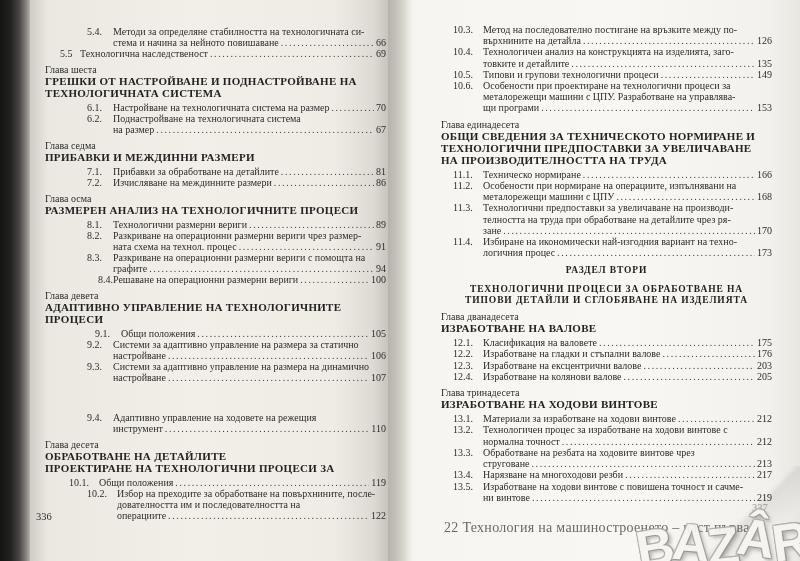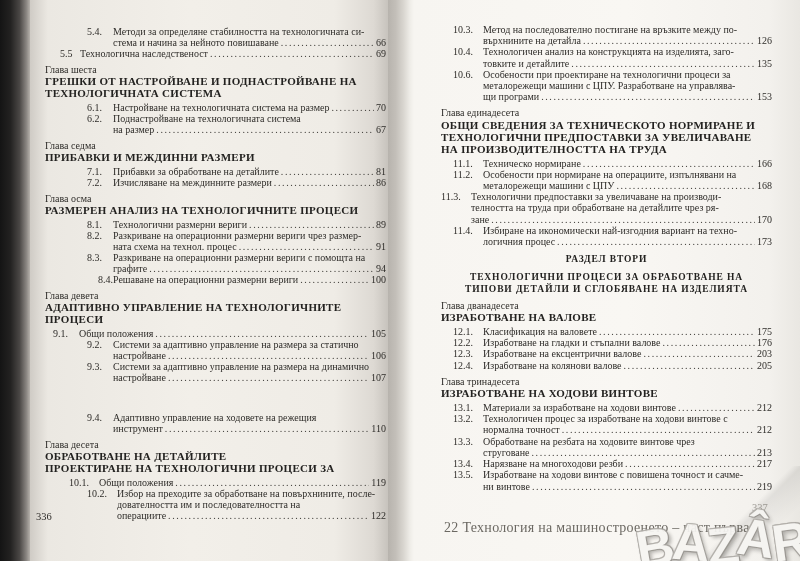--- a/index.html
+++ b/index.html
@@ -172,21 +172,21 @@
           <span class="etext">Решаване на операционни размерни вериги</span>
           <span class="leader"></span>
           <span class="pg">100</span>
         </div>
       </div>
       <div class="chapter">
         <div class="chapter-label">Глава девета</div>
         <div class="chapter-title">АДАПТИВНО УПРАВЛЕНИЕ НА ТЕХНОЛОГИЧНИТЕ</div>
         <div class="chapter-title">ПРОЦЕСИ</div>
       </div>
-      <div class="entry" style="padding-left: 34px;">
+      <div class="entry" style="margin-left: 42px; padding-left: 34px;">
         <div class="row" style="margin-left: -26px;">
           <span class="num" style="width: 26px;">9.1.</span>
           <span class="etext">Общи положения</span>
           <span class="leader"></span>
           <span class="pg">105</span>
         </div>
       </div>
       <div class="entry" style="margin-left: 42px; padding-left: 26px;">
         <div class="ln" style="margin-left: -26px;"><span class="num" style="width: 26px;">9.2.</span>Системи за адаптивно управление на размера за статично</div>
         <div class="row">
@@ -242,20 +242,28 @@
           <span class="leader"></span>
           <span class="pg">126</span>
         </div>
       </div>
       <div class="entry" style="margin-left: 12px; padding-left: 30px;">
         <div class="ln" style="margin-left: -30px;"><span class="num" style="width: 30px;">10.4.</span>Технологичен анализ на конструкцията на изделията, заго-</div>
         <div class="row">
           <span class="etext">товките и детайлите</span>
           <span class="leader"></span>
           <span class="pg">135</span>
+        </div>
+      </div>
+      <div class="entry" style="margin-left: 12px; padding-left: 30px;">
+        <div class="row" style="margin-left: -30px;">
+          <span class="num" style="width: 30px;">10.5.</span>
+          <span class="etext">Типови и групови технологични процеси</span>
+          <span class="leader"></span>
+          <span class="pg">149</span>
         </div>
       </div>
       <div class="entry" style="margin-left: 12px; padding-left: 30px;">
         <div class="ln" style="margin-left: -30px;"><span class="num" style="width: 30px;">10.6.</span>Особености при проектиране на технологични процеси за</div>
         <div class="ln">металорежещи машини с ЦПУ. Разработване на управлява-</div>
         <div class="row">
           <span class="etext">щи програми</span>
           <span class="leader"></span>
           <span class="pg">153</span>
         </div>
@@ -275,21 +283,21 @@
         </div>
       </div>
       <div class="entry" style="margin-left: 12px; padding-left: 30px;">
         <div class="ln" style="margin-left: -30px;"><span class="num" style="width: 30px;">11.2.</span>Особености при нормиране на операциите, изпълнявани на</div>
         <div class="row">
           <span class="etext">металорежещи машини с ЦПУ</span>
           <span class="leader"></span>
           <span class="pg">168</span>
         </div>
       </div>
-      <div class="entry" style="padding-left: 30px;">
+      <div class="entry" style="margin-left: 12px; padding-left: 30px;">
         <div class="ln" style="margin-left: -30px;"><span class="num" style="width: 30px;">11.3.</span>Технологични предпоставки за увеличаване на производи-</div>
         <div class="ln">телността на труда при обработване на детайлите чрез ря-</div>
         <div class="row">
           <span class="etext">зане</span>
           <span class="leader"></span>
           <span class="pg">170</span>
         </div>
       </div>
       <div class="entry" style="margin-left: 12px; padding-left: 30px;">
         <div class="ln" style="margin-left: -30px;"><span class="num" style="width: 30px;">11.4.</span>Избиране на икономически най-изгодния вариант на техно-</div>

